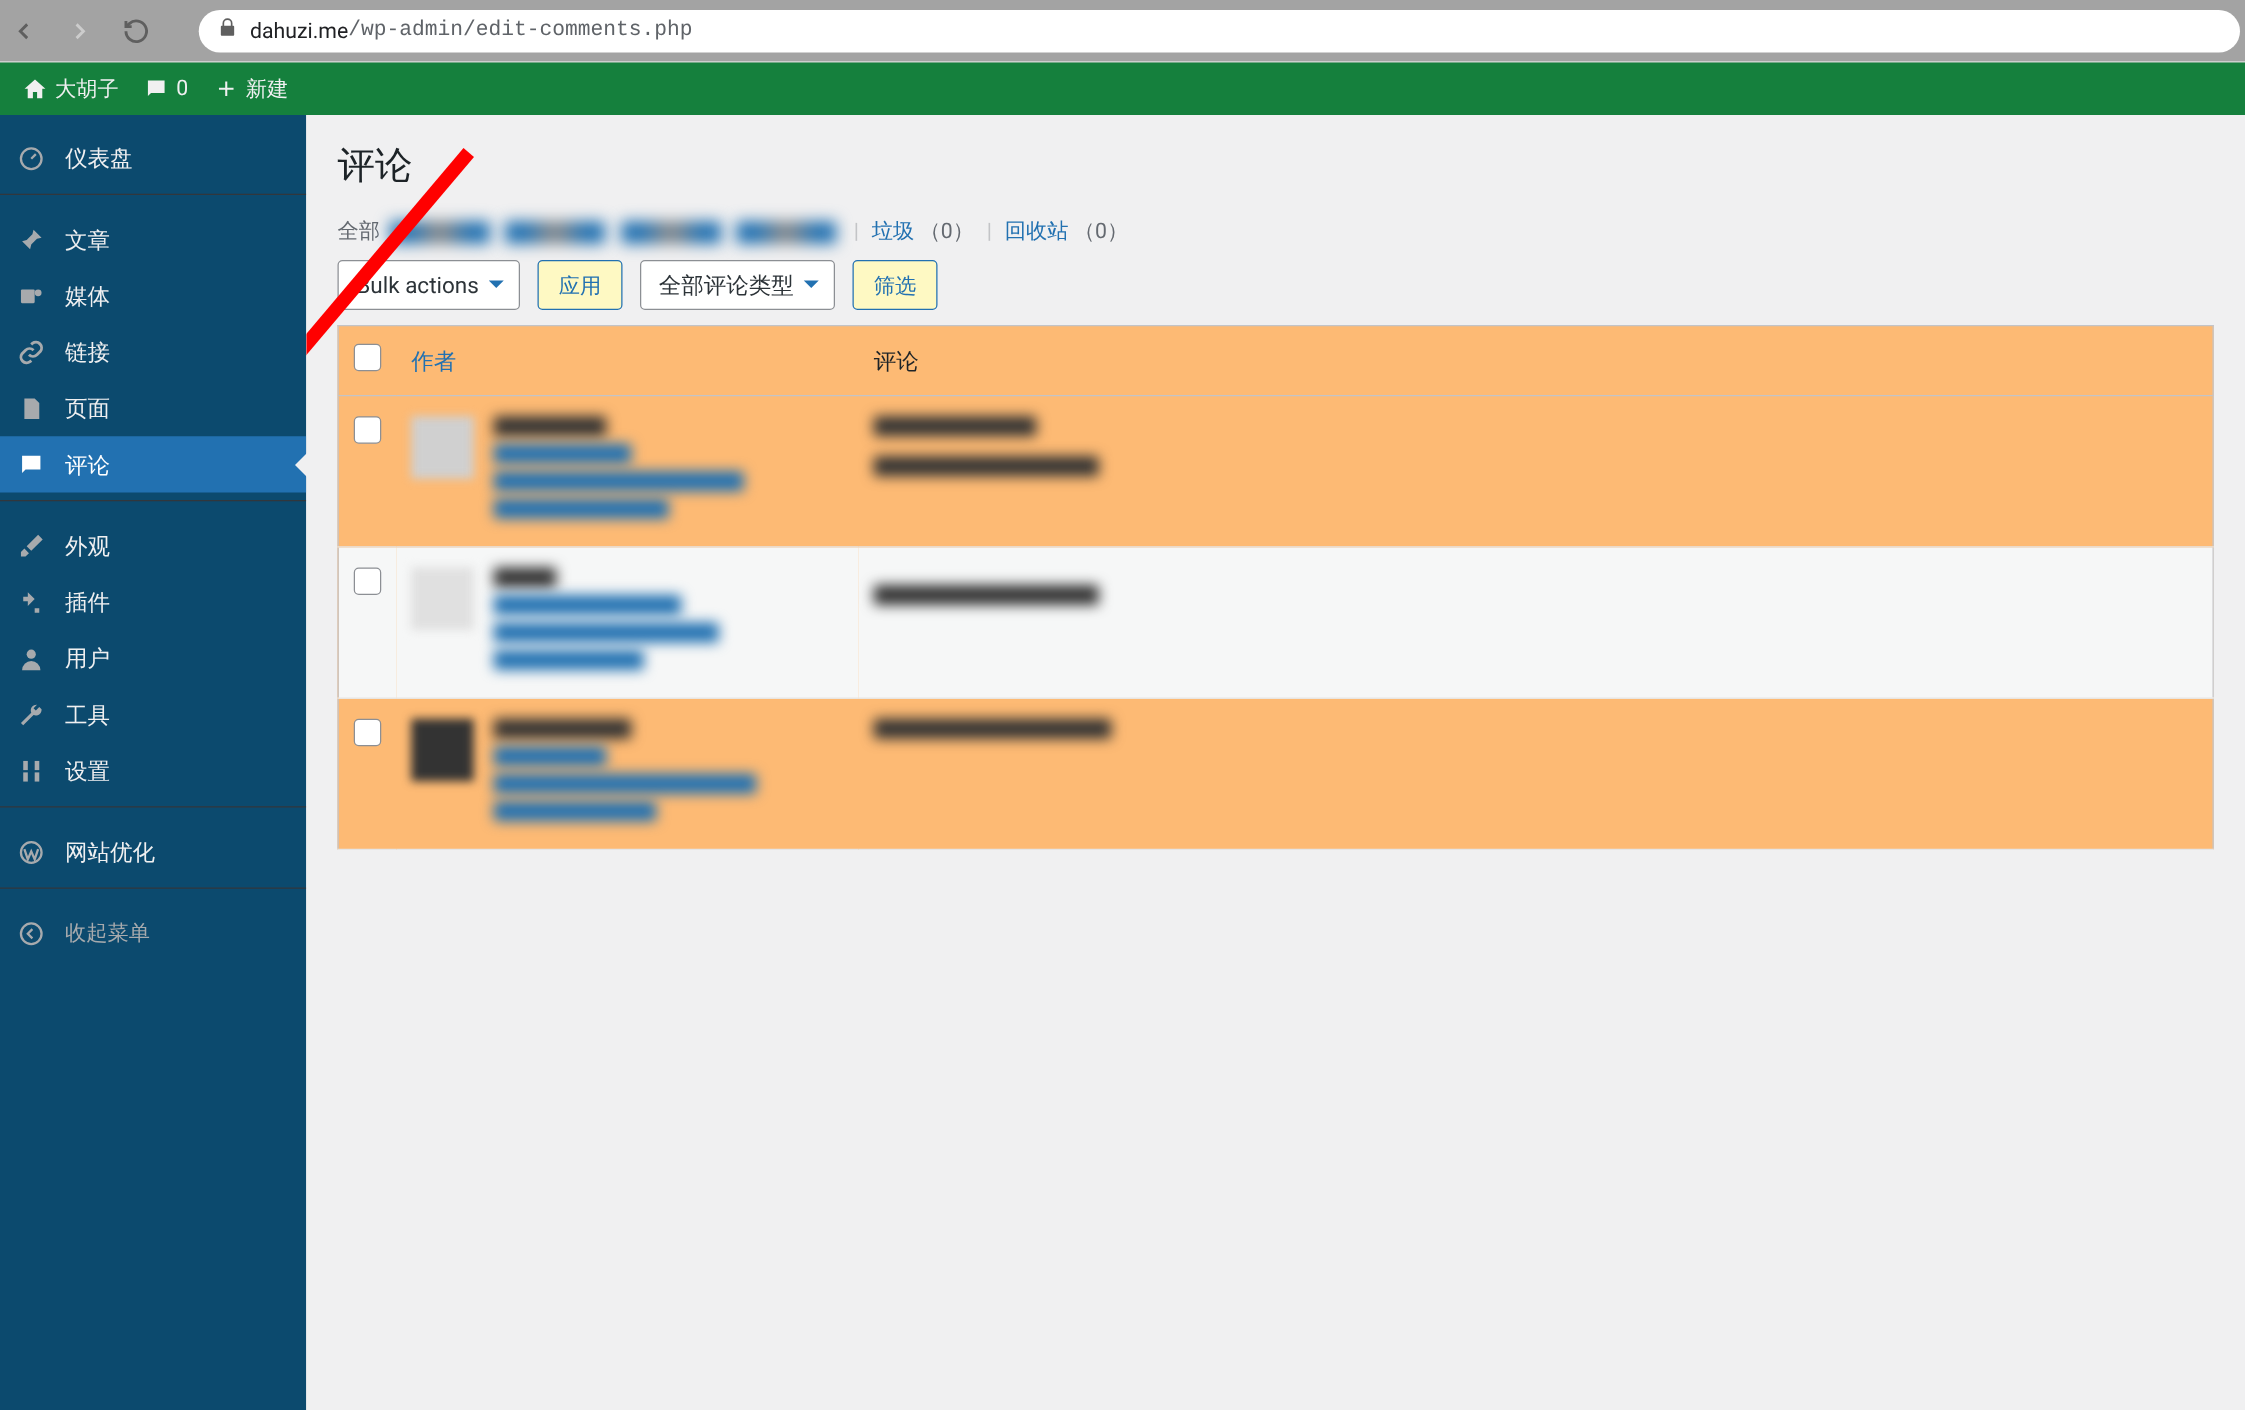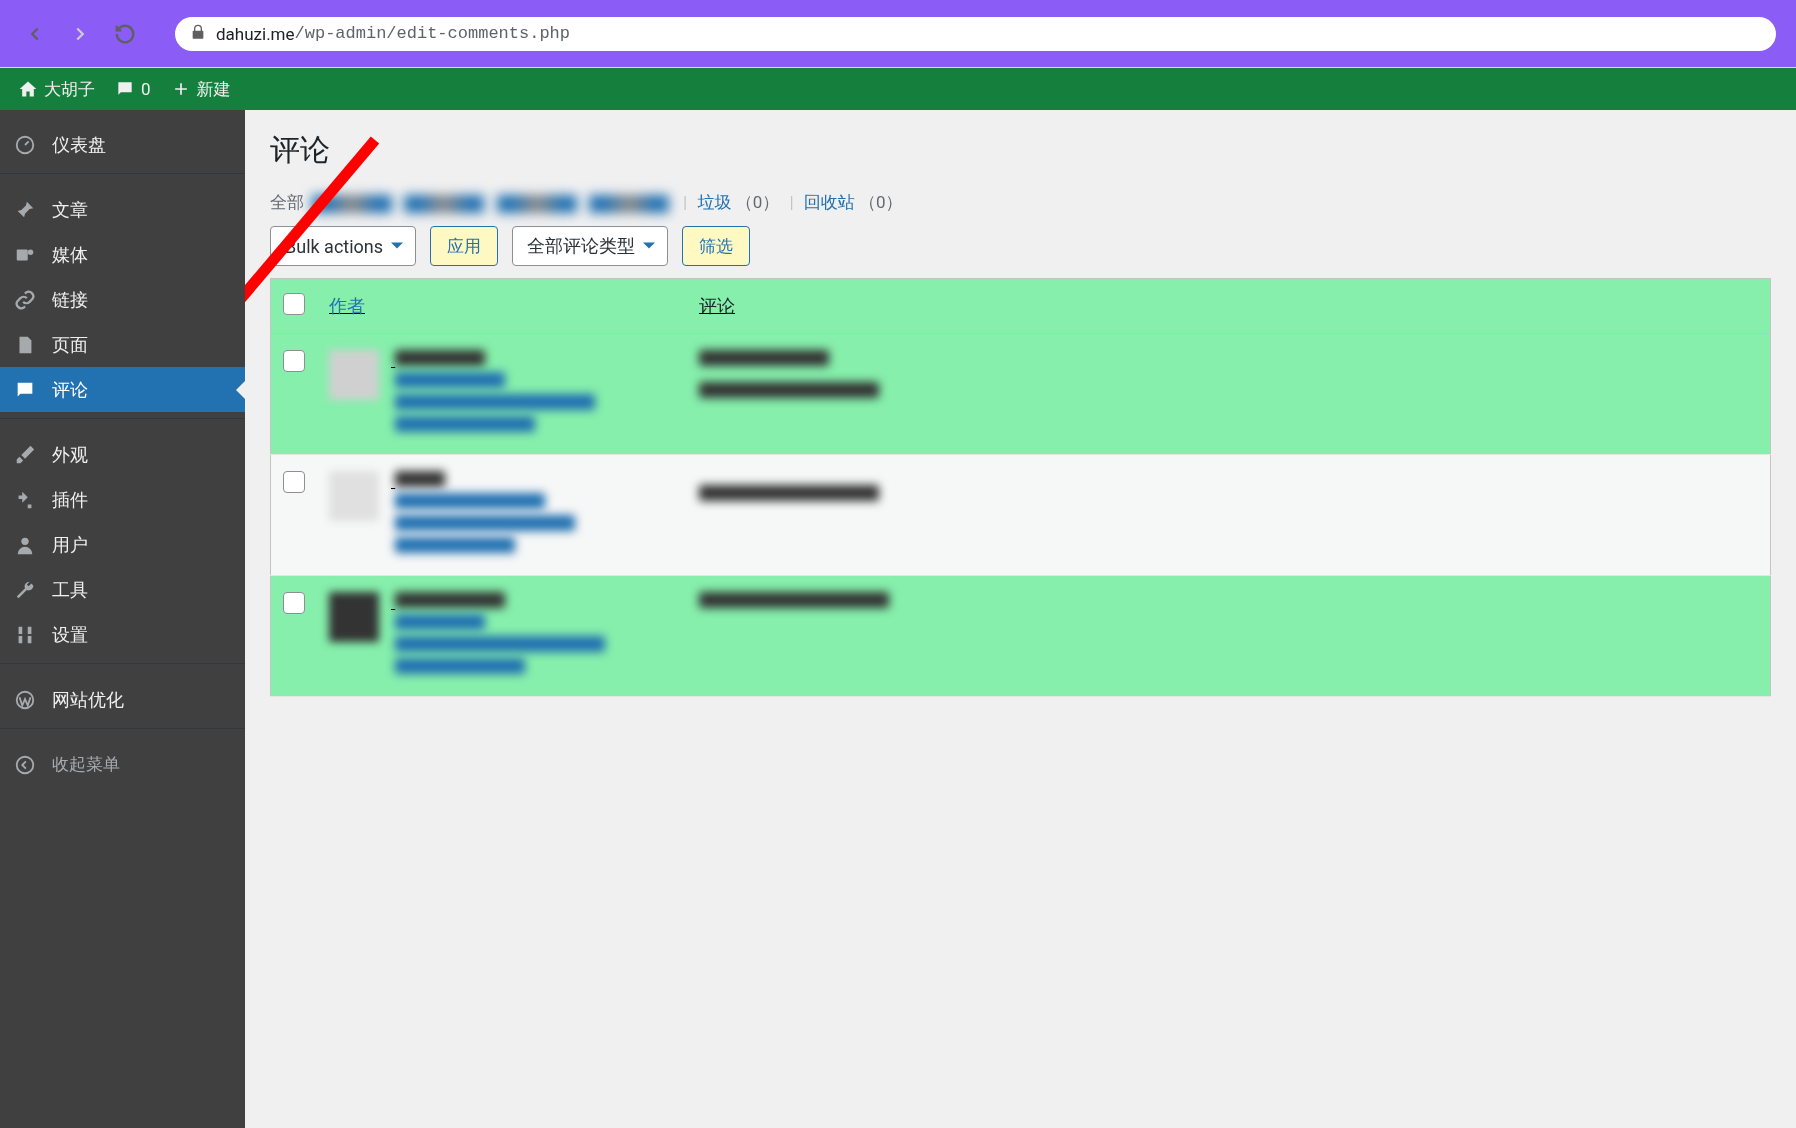--- a/index.html
+++ b/index.html
@@ -1,24 +1,24 @@
 <!DOCTYPE html>
 <html><head>
   <meta charset="utf-8">
   <style>
     * { margin: 0; padding: 0; box-sizing: border-box; font-family: -apple-system, BlinkMacSystemFont, "Segoe UI", Roboto, sans-serif; }
     body { background: #f0f0f1; overflow: hidden; }
     
     
     .browser-chrome {
-      height: 68px;
-      background: #8b5cf6;
+      height: 50px;
+      background: #a3a3a3;
       display: flex;
       align-items: center;
-      padding: 0 20px;
+      padding: 0 4px;
       border-bottom: 1px solid #ddd;
     }
     .nav-btn {
       width: 30px;
       height: 30px;
       background: none;
       border: none;
       font-size: 20px;
       color: #5f5f5f;
       cursor: pointer;
@@ -62,21 +62,21 @@
       cursor: pointer;
     }
     .admin-bar-item .ab-icon { margin-right: 6px; display:flex; align-items:center; }
     
     
     .wp-wrap { display: flex; height: calc(100vh - 92px); }
     
     
     .sidebar {
       width: 245px;
-      background: #404040;
+      background: #0c4a6e;
       color: #c3c4c7;
       flex-shrink: 0;
       padding-top: 12px;
     }
     .menu-item {
       display: flex;
       align-items: center;
       height: 45px;
       padding: 0 14px;
       font-size: 18px;
@@ -168,24 +168,23 @@
       height: 40px;
       padding: 0 16px;
       border-radius: 4px;
       font-size: 17px;
       cursor: pointer;
     }
     
     
     .comments-table {
       width: 100%;
-      background: #86efac;
+      background: #fdba74;
       border: 1px solid #c3c4c7;
       border-collapse: collapse;
-      text-decoration: underline;
     }
     .comments-table thead th {
       text-align: left;
       padding: 14px 12px;
       font-size: 18px;
       font-weight: 400;
       color: #2271b1;
       border-bottom: 1px solid #c3c4c7;
     }
     .comments-table thead th.cb-col { width: 40px; }

